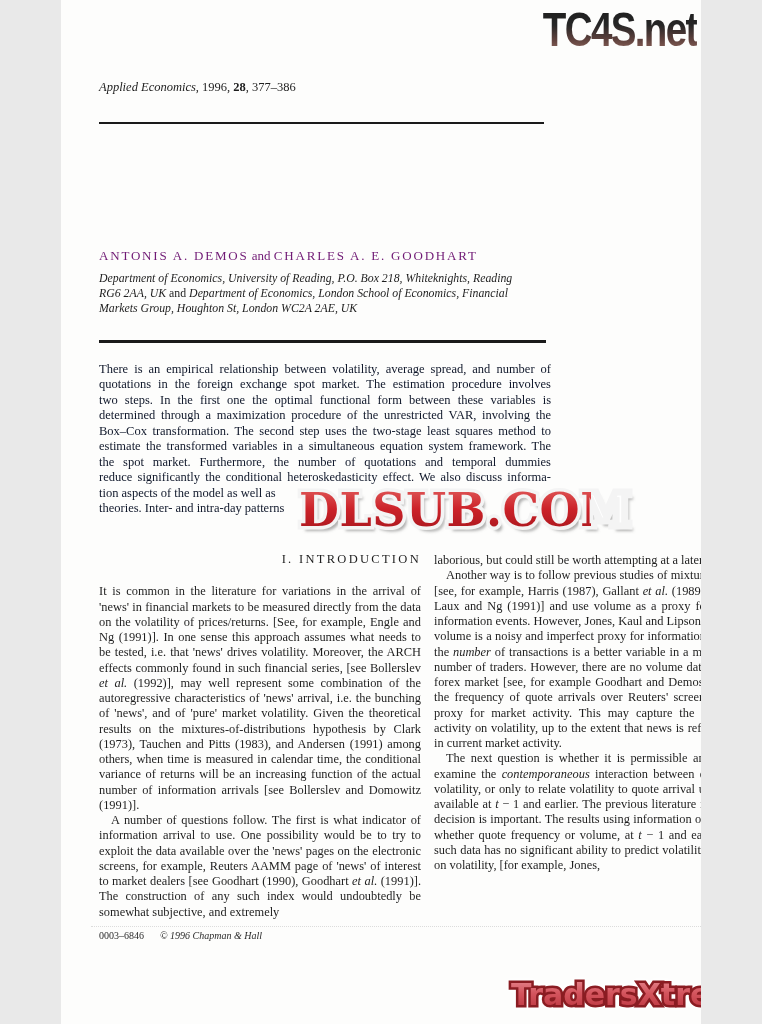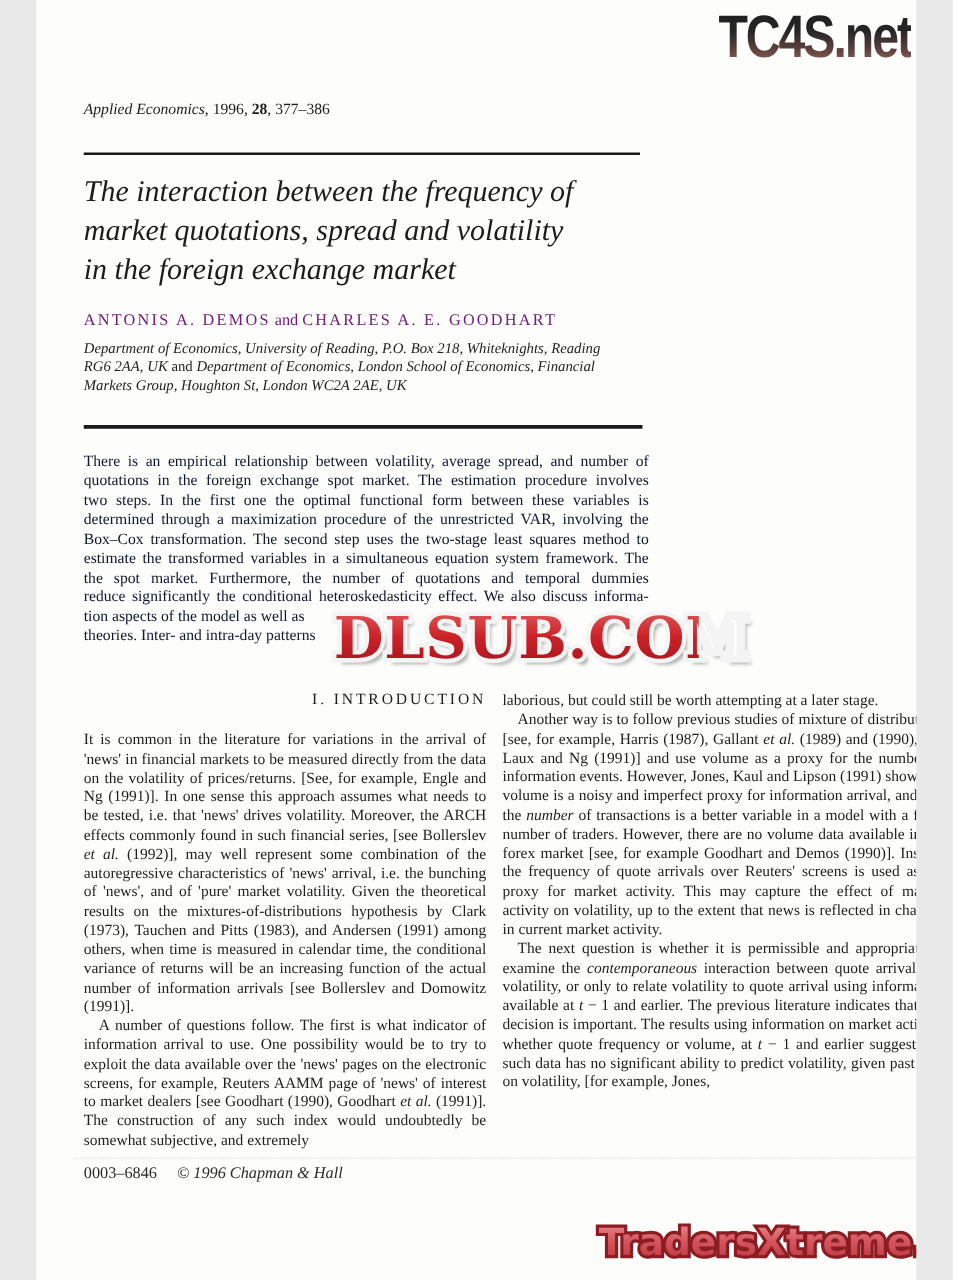--- a/index.html
+++ b/index.html
@@ -1,17 +1,17 @@
 <!DOCTYPE html>
 <html><head>
 <meta charset="utf-8">
 <style>
   html,body{margin:0;padding:0;background:#e9e9e9;}
   .page{
-    position:relative;width:704px;height:1024px;margin:0 auto;
+    position:relative;width:640px;height:1024px;margin:0 auto;
     background:#fdfdfc;overflow:hidden;
     font-family:"Liberation Serif",serif;color:#222;
   }
   
   .tc4s{
     position:absolute;top:5px;right:4px;
     font-family:"Liberation Sans",sans-serif;font-weight:bold;
     font-size:47px;line-height:1;letter-spacing:-2px;
     transform:scale(0.82,1.02);transform-origin:right top;
     background:linear-gradient(180deg,#1d1d1d 0%,#262626 42%,#5e413d 72%,#8e655c 96%);
@@ -54,21 +54,21 @@
   .col-left{left:38px;top:552px;width:322px;}
   .col-right{left:373px;top:553px;width:354px;}
   .section-heading{font-size:12.5px;letter-spacing:2.3px;margin:0 0 17px 0;font-weight:normal;text-align:right;}
   .para{margin:0;}
   .para.indent{text-indent:12px;}
   .seg-i{font-style:italic;}
   .seg-b{font-weight:bold;}
   .seg-c{letter-spacing:1.8px;}
   
   .scan-artifact{position:absolute;left:30px;top:926px;width:700px;border-top:1px dotted #dcdcdc;}
-  .footer-left{position:absolute;left:38px;top:930px;font-size:13px;color:#2a2a2a;display:flex;gap:16px;}
+  .footer-left{position:absolute;left:38px;top:930px;font-size:10px;color:#2a2a2a;display:flex;gap:16px;}
   .page-number{position:absolute;left:684px;top:930px;width:40px;text-align:right;font-size:11px;color:#2a2a2a;}
   
   .traders{
     position:absolute;left:450px;top:976px;width:312px;height:42px;text-align:center;
     font-family:"DejaVu Sans",sans-serif;font-weight:bold;
     font-size:30px;line-height:38px;letter-spacing:0px;
   }
   .traders .back{
     position:absolute;left:0;top:0;width:100%;
     color:#7c181d;-webkit-text-stroke:5px #8a1c22;
@@ -84,25 +84,20 @@
 <body>
 
 <div class="page">
 
   <div class="tc4s">TC4S.net</div>
 
   <div class="journal-line"><span class="seg-i">Applied Economics</span><span>, 1996, </span><span class="seg-b">28</span><span>, 377–386</span></div>
 
   <div class="rule rule-thin"></div>
 
-  <div class="title">
-    <div>The interaction between the frequency of</div>
-    <div>market quotations, spread and volatility</div>
-    <div>in the foreign exchange market</div>
-  </div>
 
   <div class="authors"><span class="seg-c">ANTONIS A. DEMOS</span><span> and </span><span class="seg-c">CHARLES A. E. GOODHART</span></div>
 
   <div class="affiliation">
     <div><span class="seg-i">Department of Economics, University of Reading, P.O. Box 218, Whiteknights, Reading</span></div>
     <div><span class="seg-i">RG6 2AA, UK</span><span> and </span><span class="seg-i">Department of Economics, London School of Economics, Financial</span></div>
     <div><span class="seg-i">Markets Group, Houghton St, London WC2A 2AE, UK</span></div>
   </div>
 
   <div class="rule rule-thick"></div>

